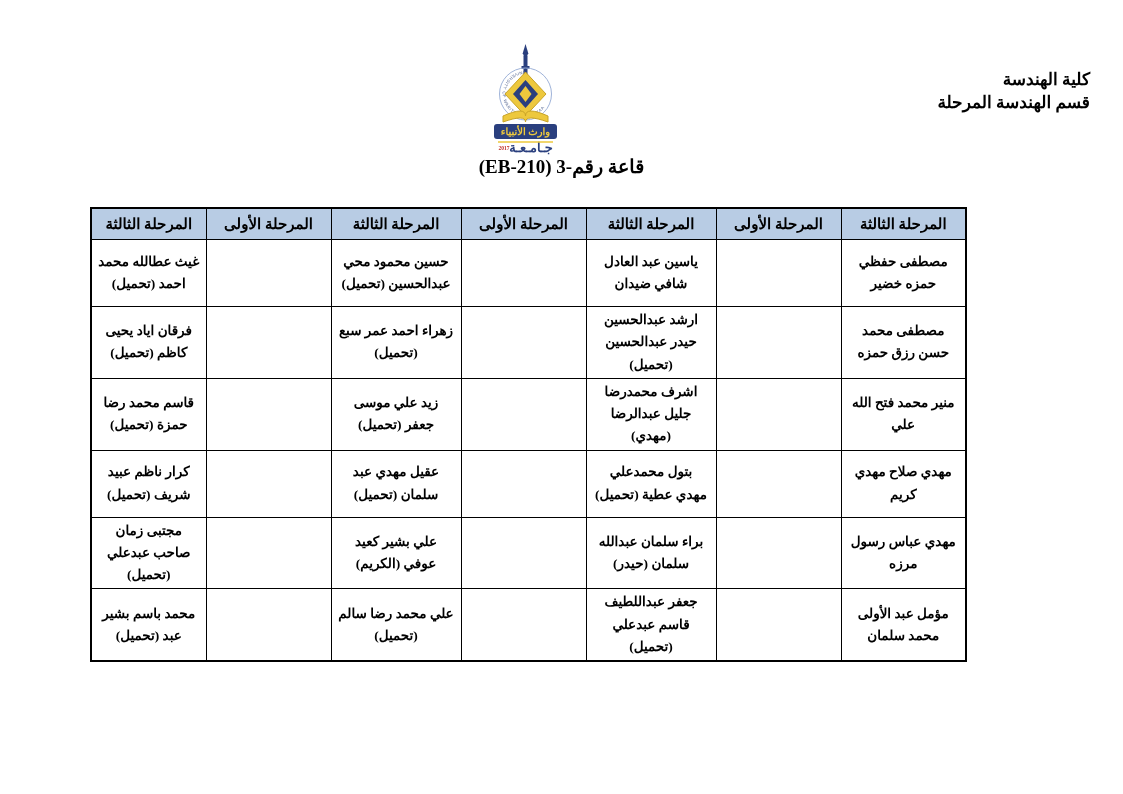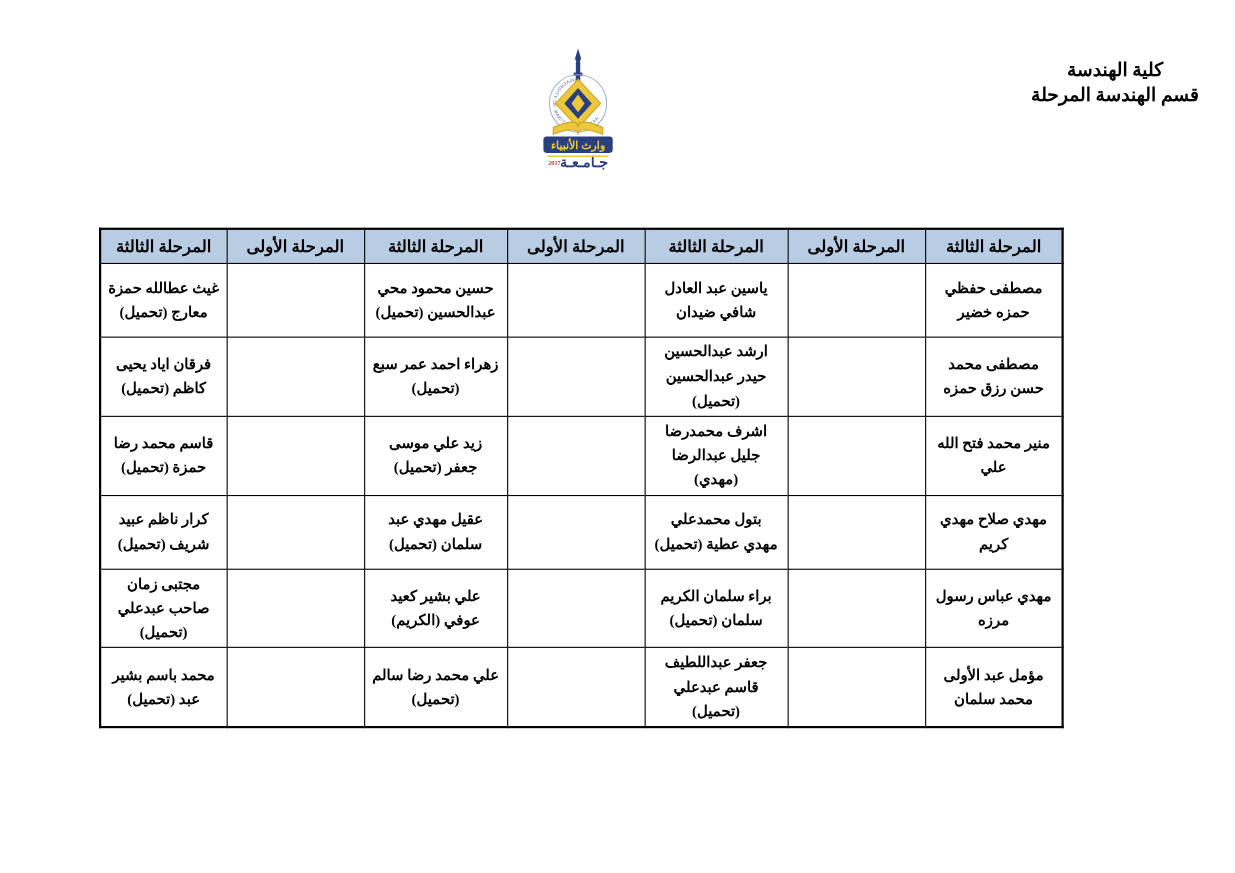--- a/index.html
+++ b/index.html
@@ -3,21 +3,21 @@
 <meta charset="utf-8">
 <style>
   html,body{margin:0;padding:0;}
   body{
     width:1123px;height:794px;background:#ffffff;position:relative;overflow:hidden;
     font-family:"Liberation Serif","DejaVu Serif",serif;color:#000;
   }
   .page{position:absolute;inset:0;}
   
   .org{
-    position:absolute;top:52px;right:33px;text-align:center;direction:rtl;
+    position:absolute;top:68px;right:33px;text-align:right;direction:rtl;
     font-weight:bold;font-size:17px;line-height:23px;
   }
   
   .logo{
     position:absolute;top:42px;left:468px;width:115px;height:120px;
   }
   .logo svg{width:100%;height:100%;display:block;}
   
   .room-title{
     position:absolute;top:155px;left:0;width:1123px;text-align:center;direction:rtl;
@@ -86,20 +86,21 @@
       </g>
 
       <g>
         <text x="63" y="110" text-anchor="middle" font-size="13" font-weight="bold" fill="#2a3f7e">جـامـعـة</text>
         <text x="36" y="108" text-anchor="middle" font-size="5.5" font-weight="bold" fill="#c03028">2017</text>
         <line x1="30" y1="100" x2="85" y2="100" stroke="#edc83d" stroke-width="1.5"></line>
       </g>
     </svg>
   </div>
 
+  <div class="room-title">قاعة رقم-3 (EB-210)</div>
 
   <table class="sched" dir="rtl">
     <colgroup id="cols">
         <col style="width: 125px;">
         <col style="width: 125px;">
         <col style="width: 130px;">
         <col style="width: 125px;">
         <col style="width: 130px;">
         <col style="width: 125px;">
         <col style="width: 115px;">
@@ -116,21 +117,21 @@
         </tr>
     </thead>
     <tbody id="table-body">
         <tr>
           <td>مصطفى حفظي حمزه خضير</td>
           <td></td>
           <td>ياسين عبد العادل شافي ضيدان</td>
           <td></td>
           <td>حسين محمود محي عبدالحسين (تحميل)</td>
           <td></td>
-          <td>غيث عطالله حمزة معارج (تحميل)</td>
+          <td>غيث عطالله محمد احمد (تحميل)</td>
         </tr>
         <tr>
           <td>مصطفى محمد حسن رزق حمزه</td>
           <td></td>
           <td>ارشد عبدالحسين حيدر عبدالحسين (تحميل)</td>
           <td></td>
           <td>زهراء احمد عمر سبع (تحميل)</td>
           <td></td>
           <td>فرقان اياد يحيى كاظم (تحميل)</td>
         </tr>
@@ -148,21 +149,21 @@
           <td></td>
           <td>بتول محمدعلي مهدي عطية (تحميل)</td>
           <td></td>
           <td>عقيل مهدي عبد سلمان (تحميل)</td>
           <td></td>
           <td>كرار ناظم عبيد شريف (تحميل)</td>
         </tr>
         <tr>
           <td>مهدي عباس رسول مرزه</td>
           <td></td>
-          <td>براء سلمان الكريم سلمان (تحميل)</td>
+          <td>براء سلمان عبدالله سلمان (حيدر)</td>
           <td></td>
           <td>علي بشير كعيد عوفي (الكريم)</td>
           <td></td>
           <td>مجتبى زمان صاحب عبدعلي (تحميل)</td>
         </tr>
         <tr>
           <td>مؤمل عبد الأولى محمد سلمان</td>
           <td></td>
           <td>جعفر عبداللطيف قاسم عبدعلي (تحميل)</td>
           <td></td>

